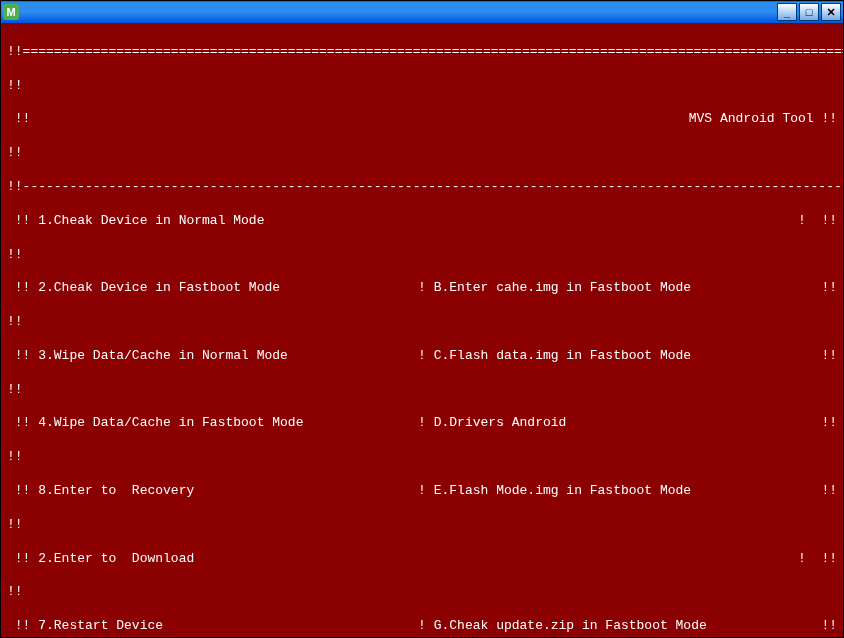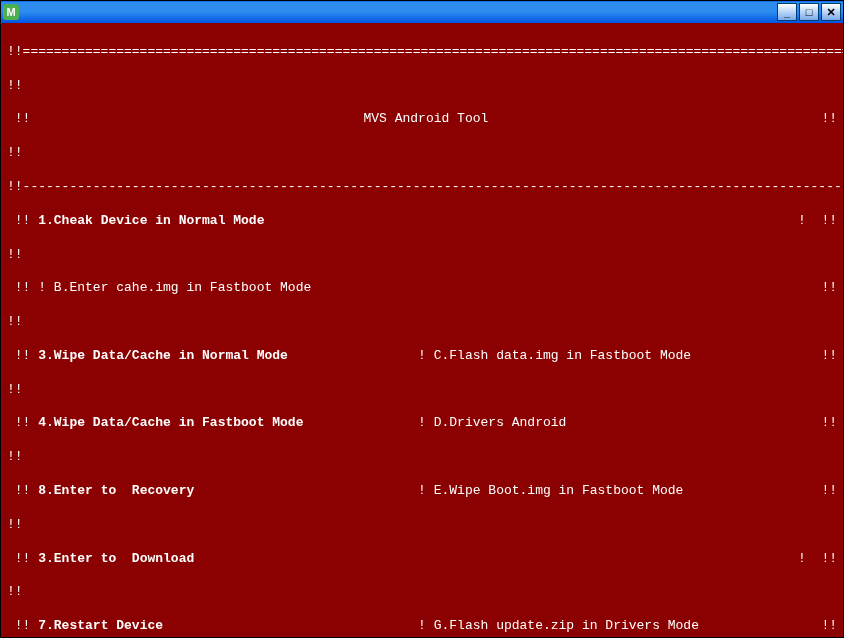--- a/index.html
+++ b/index.html
@@ -5,22 +5,22 @@
 * { margin:0; padding:0; box-sizing:border-box; }
 body { background:#fff; font-family:"Courier New",monospace; font-size:13px; }
 .window { width:844px; height:638px; border:1px solid #000; background:#8B0000; display:flex; flex-direction:column; }
 .titlebar { height:22px; background:linear-gradient(to bottom,#0054E3 0%,#2E8CEF 5%,#2E8CEF 50%,#0054E3 100%); display:flex; align-items:center; padding:0 2px; color:#fff; font-family:Tahoma,sans-serif; font-size:12px; font-weight:bold; }
 .titlebar .icon { width:16px; height:16px; background:#4CAF50; border-radius:3px; margin-right:4px; display:flex; align-items:center; justify-content:center; color:#fff; font-size:11px; font-weight:bold; }
 .titlebar .title { flex:1;margin-top:44px; }
 .titlebar .btns { display:flex; gap:2px; }
 .winbtn { width:20px; height:18px; background:linear-gradient(to bottom,#fff 0%,#B8D6F9 50%,#7AA9E8 100%); border:1px solid #003C74; display:flex; align-items:center; justify-content:center; font-family:Tahoma,sans-serif; font-size:11px; font-weight:bold; cursor:pointer; color:#000; }
 .term { flex:1; background:#8B0000; color:#fff; padding:4px 6px; overflow:hidden; line-height:1.3; white-space:pre; }
 .row { display:flex; }
-.c-hdr { flex:1; text-align:center; }
-.l { flex:1;font-weight:bold; }
+.c-hdr { flex:1; text-align:right; }
+.l { flex:1; }
 .r { flex:1; }
 @keyframes blink { 50% { opacity:0; } }
 </style>
 </head>
 <body>
 
 <div class="window">
   <div class="titlebar">
     <div class="icon">M</div>
     <div class="title">Mental Manju</div>
@@ -32,31 +32,31 @@
   </div>
 
   <div class="term">
 <div>!!==========================================================================================================!!</div>
 <div>!!                                                                                                          !!</div>
 <div class="row"><span> !! </span><span class="c-hdr">MVS Android Tool</span><span> !!</span></div>
 <div>!!                                                                                                          !!</div>
 <div>!!----------------------------------------------------------------------------------------------------------!!</div>
 <div class="row"><span> !! </span><span class="l">1.Cheak Device in Normal Mode</span><span>! </span><span> !!</span></div>
 <div>!!                                                                                                          !!</div>
-<div class="row"><span> !! </span><span>! </span><span class="r">B.Enter cahe.img in Fastboot Mode</span><span> !!</span></div>
+<div class="row"><span> !! </span><span class="l">2.Cheak Device in Fastboot Mode</span><span>! </span><span class="r">B.Enter cahe.img in Fastboot Mode</span><span> !!</span></div>
 <div>!!                                                                                                          !!</div>
 <div class="row"><span> !! </span><span class="l">3.Wipe Data/Cache in Normal Mode</span><span>! </span><span class="r">C.Flash data.img in Fastboot Mode</span><span> !!</span></div>
 <div>!!                                                                                                          !!</div>
 <div class="row"><span> !! </span><span class="l">4.Wipe Data/Cache in Fastboot Mode</span><span>! </span><span class="r">D.Drivers Android</span><span> !!</span></div>
 <div>!!                                                                                                          !!</div>
-<div class="row"><span> !! </span><span class="l">8.Enter to  Recovery</span><span>! </span><span class="r">E.Wipe Boot.img in Fastboot Mode</span><span> !!</span></div>
+<div class="row"><span> !! </span><span class="l">8.Enter to  Recovery</span><span>! </span><span class="r">E.Flash Mode.img in Fastboot Mode</span><span> !!</span></div>
 <div>!!                                                                                                          !!</div>
-<div class="row"><span> !! </span><span class="l">3.Enter to  Download</span><span>! </span><span> !!</span></div>
+<div class="row"><span> !! </span><span class="l">2.Enter to  Download</span><span>! </span><span> !!</span></div>
 <div>!!                                                                                                          !!</div>
-<div class="row"><span> !! </span><span class="l">7.Restart Device</span><span>! </span><span class="r">G.Flash update.zip in Drivers Mode</span><span> !!</span></div>
+<div class="row"><span> !! </span><span class="l">7.Restart Device</span><span>! </span><span class="r">G.Cheak update.zip in Fastboot Mode</span><span> !!</span></div>
 
 
 
 
 
 
 
 
 
 

